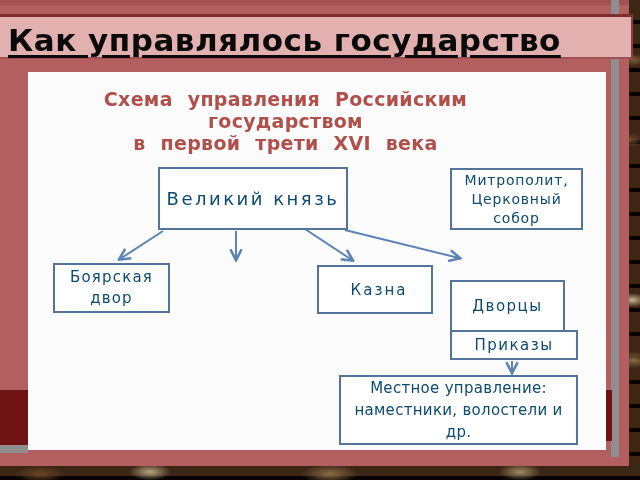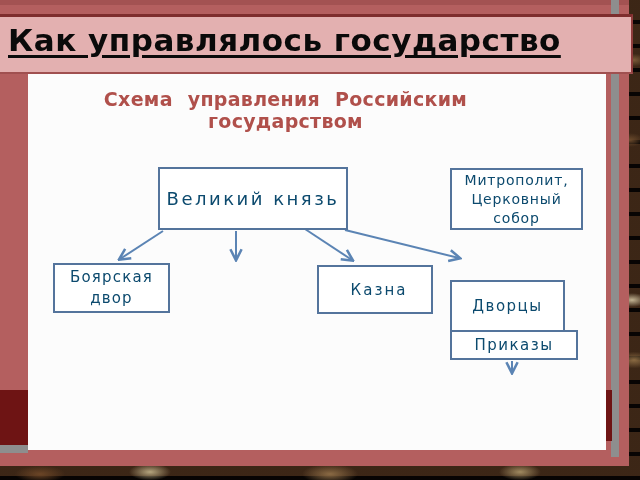--- a/index.html
+++ b/index.html
@@ -19,21 +19,21 @@
       repeating-linear-gradient(180deg,rgba(120,80,45,0.35) 0 20px,rgba(0,0,0,0.75) 20px 24px);
   }
   .rose-layer{position:absolute;left:0;top:0;width:629px;height:466px;background:#b45f5f;}
   .rose-top-edge{position:absolute;left:0;top:0;width:629px;height:5px;background:#a35252;}
   .gray-stripe-right{position:absolute;left:611px;top:0;width:8px;height:457px;background:#8e8e8e;}
   .gray-stripe-bottom-left{position:absolute;left:0;top:445px;width:28px;height:8px;background:#8e8e8e;}
   .maroon-accent-left{position:absolute;left:0;top:390px;width:28px;height:55px;background:#6e1414;}
   .maroon-accent-right{position:absolute;left:603px;top:390px;width:9px;height:51px;background:#6e1414;}
 
   .title-band{
-    position:absolute;left:0;top:14px;width:633px;height:60px;box-sizing:border-box;
+    position:absolute;left:0;top:14px;width:633px;height:45px;box-sizing:border-box;
     background:#e3b0b0;
     border-top:3px solid #7e2d2d;border-right:2px solid #8e3c3c;border-bottom:2px solid #a05050;
   }
   .slide-title{
     margin:0;padding:0 0 0 8px;white-space:nowrap;
     font-size:31px;font-weight:bold;color:#0a0a0a;line-height:46px;letter-spacing:0.5px;
     text-decoration:underline;text-decoration-thickness:3px;text-underline-offset:4px;
   }
 
   .white-panel{position:absolute;left:28px;top:72px;width:578px;height:378px;background:#fcfcfc;}
@@ -69,20 +69,21 @@
   <div class="rose-top-edge"></div>
   <div class="gray-stripe-right"></div>
   <div class="maroon-accent-left"></div>
   <div class="gray-stripe-bottom-left"></div>
   <div class="maroon-accent-right"></div>
 
   <div class="white-panel">
 
     <div class="diagram-title">
       <div>Схема управления Российским государством</div>
+      <div>в первой трети XVI века</div>
     </div>
 
     <svg class="arrows" viewBox="0 0 578 378">
       <defs>
         <marker id="arr" viewBox="0 0 10 10" refX="8" refY="5" markerWidth="7" markerHeight="7" orient="auto-start-reverse">
           <path d="M1,1 L9,5 L1,9" fill="none" stroke="#5b84b4" stroke-width="1.8"></path>
         </marker>
       </defs>
       <line x1="135" y1="159" x2="92" y2="187" stroke="#5b84b4" stroke-width="2" marker-end="url(#arr)"></line>
       <line x1="208" y1="159" x2="208" y2="187" stroke="#5b84b4" stroke-width="2" marker-end="url(#arr)"></line>
@@ -94,19 +95,22 @@
 
     <div class="dbox b-grand">Великий князь</div>
     <div class="dbox b-metro">Митрополит,
 Церковный
 собор</div>
     <div class="dbox b-court">Боярская
 двор</div>
     <div class="dbox b-kazna">Казна</div>
     <div class="dbox b-dvor">Дворцы</div>
     <div class="dbox b-prikazy">Приказы</div>
+    <div class="dbox b-local">Местное управление:
+наместники, волостели и
+др.</div>
   </div>
 
   <div class="title-band">
     <h1 class="slide-title">Как управлялось государство</h1>
   </div>
 
 </div>
 
 </body></html>

